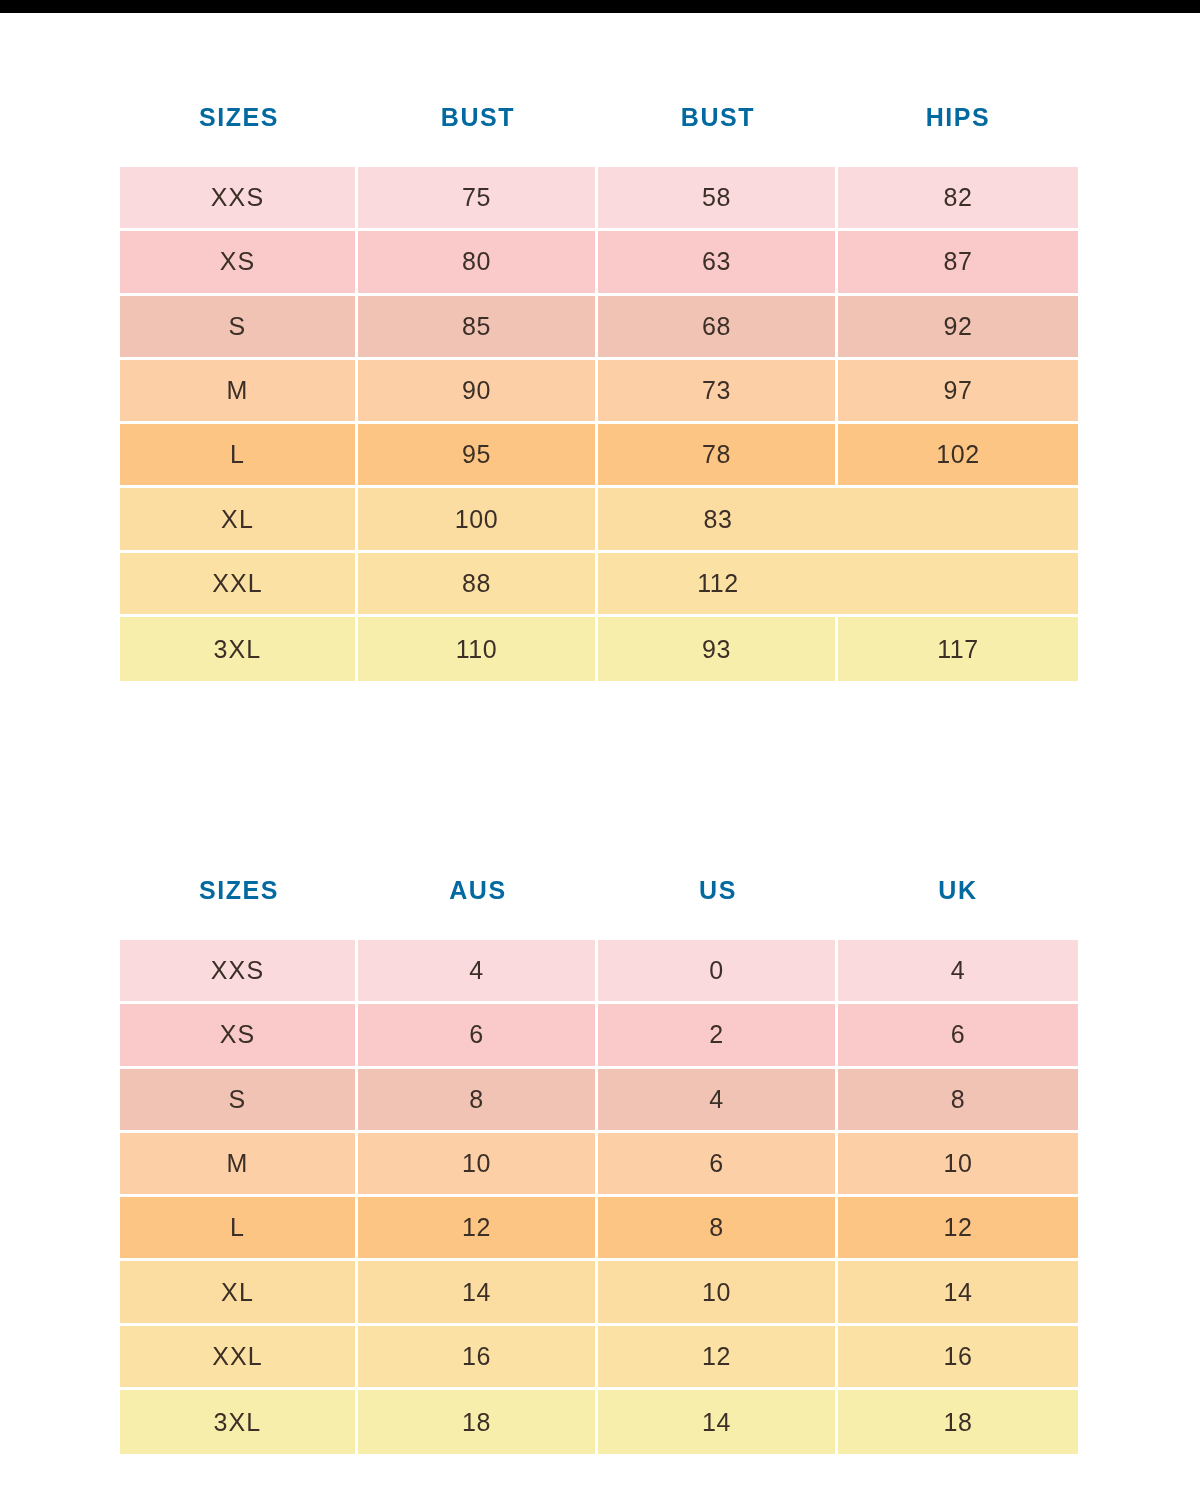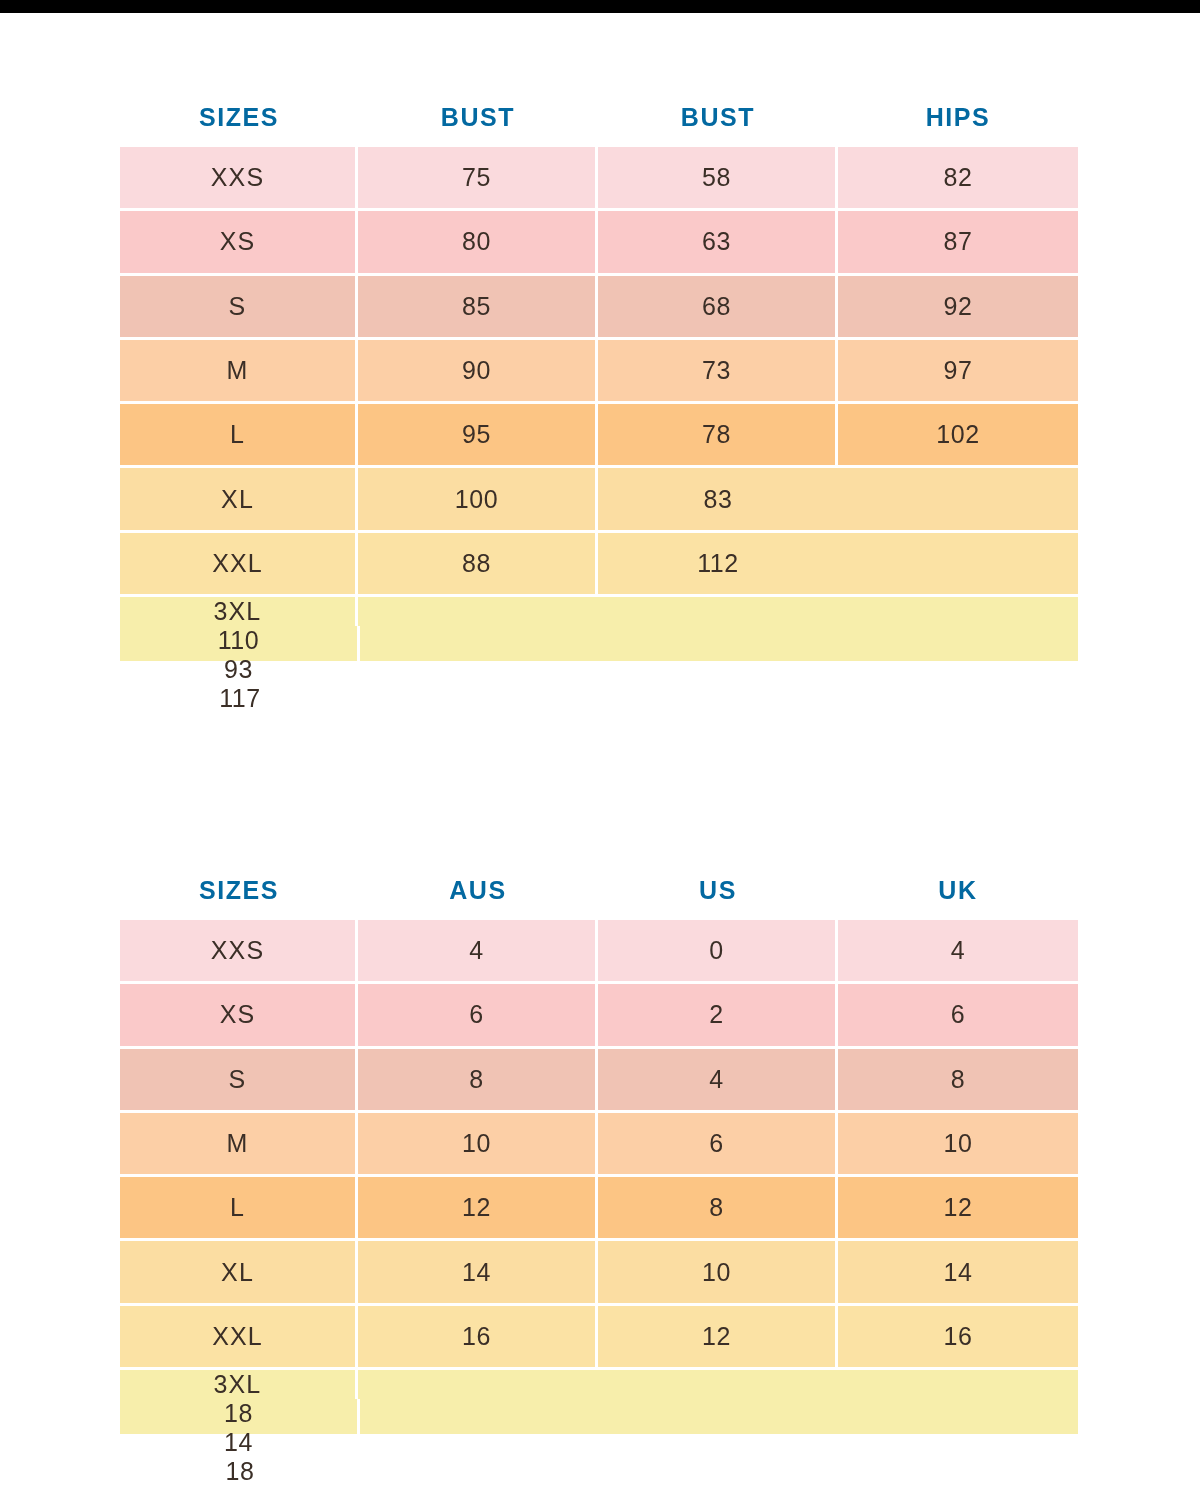--- a/index.html
+++ b/index.html
@@ -58,28 +58,29 @@
   }
   .col-0 { width: 238px; }
   .col-1 { width: 240px; }
   .col-2 { width: 240px; }
   .col-3 { width: 240px; }
 
   
   .grid-body {
     width: 998px;
     position: relative;
+    margin-top: 20px;
   }
   .grid-row {
     display: flex;
     width: 958px;
     height: 64.3px;
     border-bottom: 3px solid #ffffff;
   }
-  .grid-row:last-child { border-bottom: none; flex-direction: column; }
+  .grid-row:last-child { border-bottom: none; }
 
   .grid-cell {
     flex: 0 0 auto;
     display: flex;
     align-items: center;
     justify-content: center;
     border-right: 3px solid #ffffff;
     font-size: 25px;
     font-weight: 400;
     color: #3b2f27;

